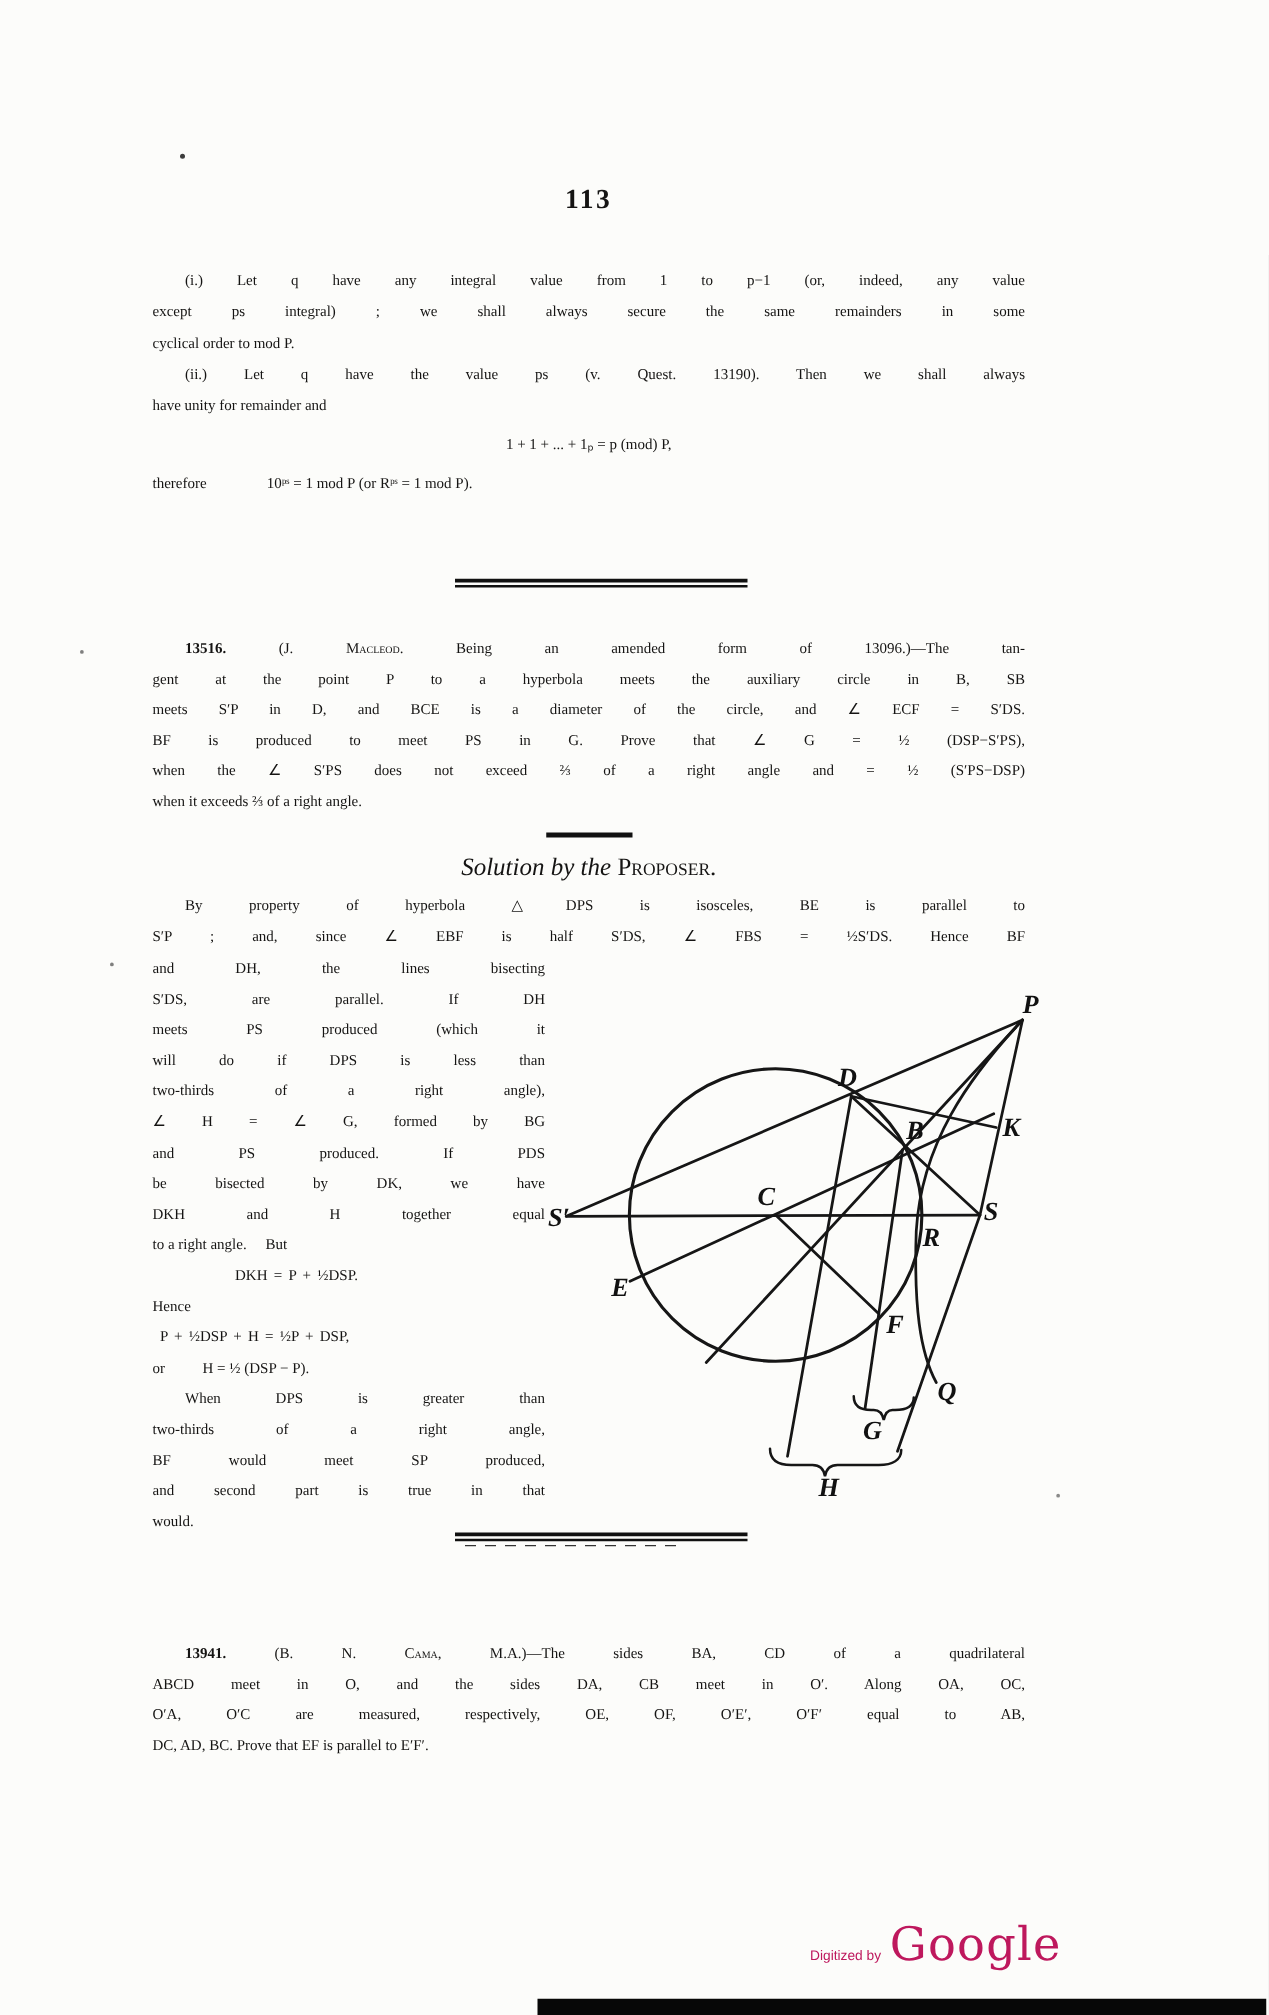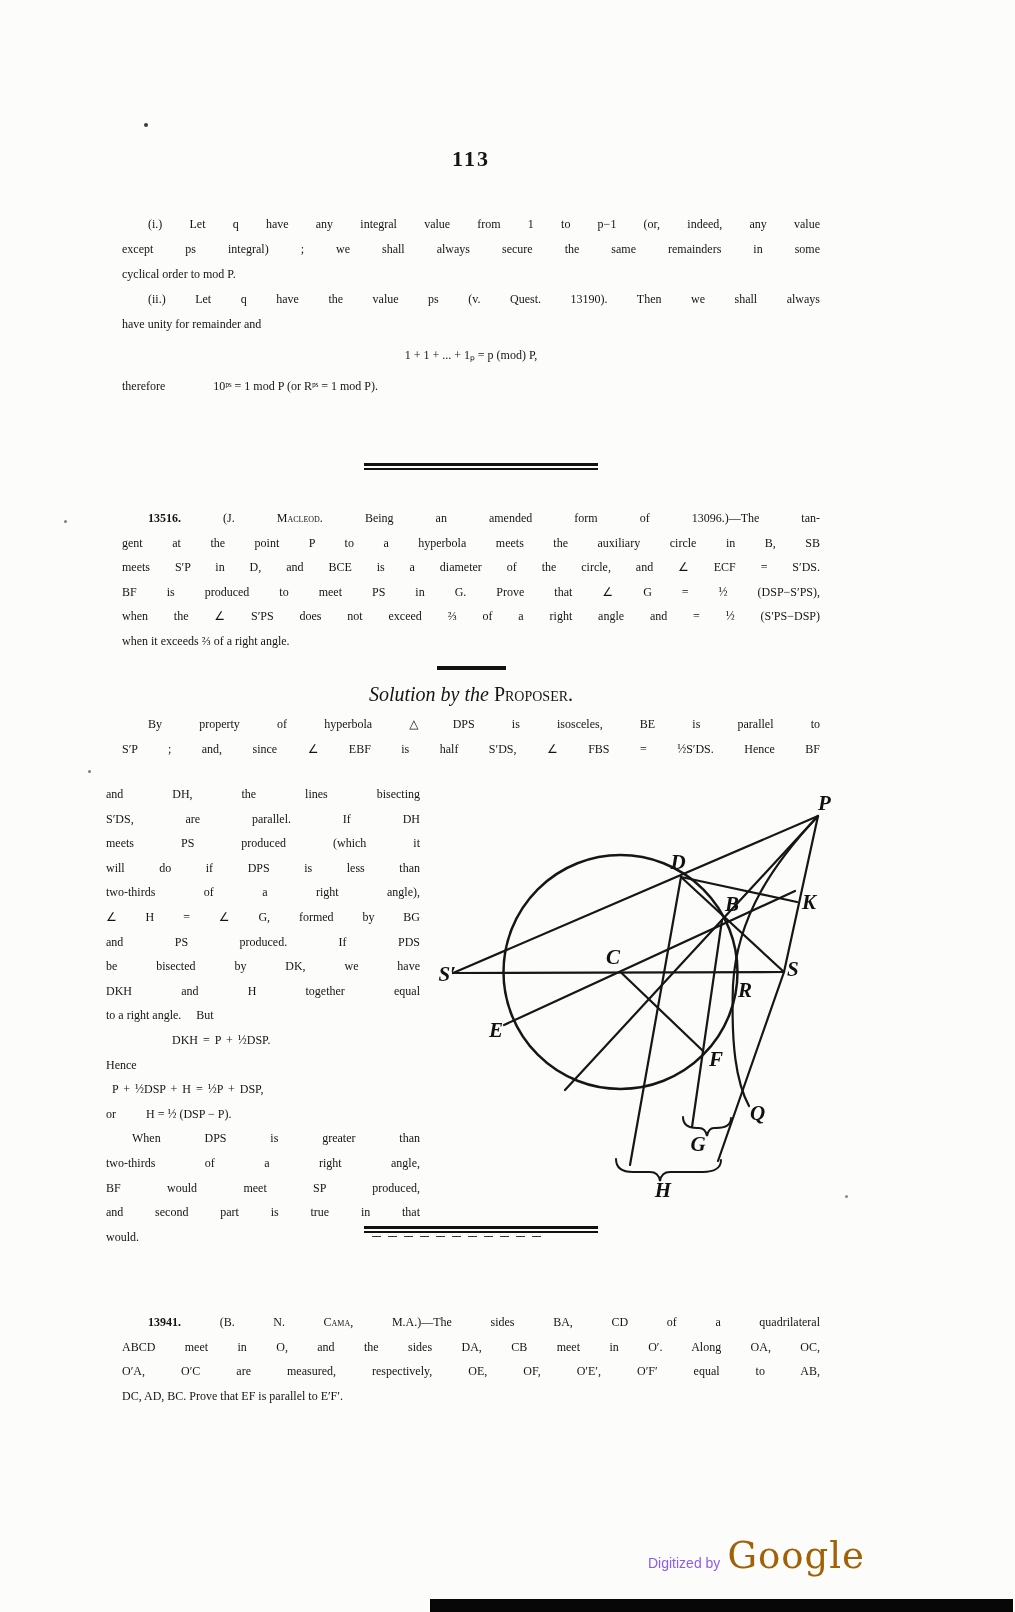--- a/index.html
+++ b/index.html
@@ -19,32 +19,32 @@
   .blk-intro{left:122px;top:212px;width:698px;line-height:25px;}
   .blk-13516{left:122px;top:506px;width:698px;line-height:24.6px;}
   .sep{position:absolute;left:364px;width:234px;}
   .sep .r1{height:3px;background:#111;}
   .sep .r2{height:2px;background:#111;margin-top:2px;}
   .sep .r3{height:1px;margin-top:3px;margin-left:8px;width:170px;
            background:repeating-linear-gradient(90deg,#333 0 9px,transparent 9px 16px);}
   .rule-short{position:absolute;left:437px;top:666px;width:69px;height:4px;background:#111;}
   .sol-head{position:absolute;left:122px;top:683px;width:698px;text-align:center;font-size:20px;}
   .blk-sol1{left:122px;top:712px;width:698px;line-height:25px;}
-  .blk-col{left:106px;top:762px;width:314px;line-height:24.6px;margin-top:20px;}
+  .blk-col{left:122px;top:762px;width:314px;line-height:24.6px;}
   .f-center{padding-left:66px;word-spacing:2px;}
   .f-eq{padding-left:6px;word-spacing:2px;}
   .blk-13941{left:122px;top:1289px;width:698px;line-height:24.7px;margin-top:21px;}
   svg.fig{position:absolute;left:438px;top:768px;width:497px;height:437px;}
   svg.fig .st{fill:none;stroke:#161616;stroke-width:2.2;stroke-linecap:round;}
   svg.fig .thin{stroke-width:2;}
   svg.fig text{font-family:"Liberation Serif",serif;font-style:italic;font-weight:bold;
                font-size:21px;fill:#111;}
   .watermark{position:absolute;left:648px;top:1534px;display:flex;align-items:baseline;gap:7px;}
-  .wm-pre{font-family:"Liberation Sans",sans-serif;font-size:14px;color:#8b5cf6;}
-  .wm-brand{font-family:"DejaVu Serif",serif;font-size:37px;color:#a16207;letter-spacing:1px;}
+  .wm-pre{font-family:"Liberation Sans",sans-serif;font-size:11px;color:#be185d;}
+  .wm-brand{font-family:"DejaVu Serif",serif;font-size:37px;color:#be185d;letter-spacing:1px;}
   .bottom-bar{position:absolute;left:430px;top:1599px;width:583px;height:13px;background:#070707;}
   .speck{position:absolute;border-radius:50%;background:#3c3c3c;}
 </style>
 </head>
 <body>
 
 <div class="page">
 
   <div class="pageno">113</div>
 

